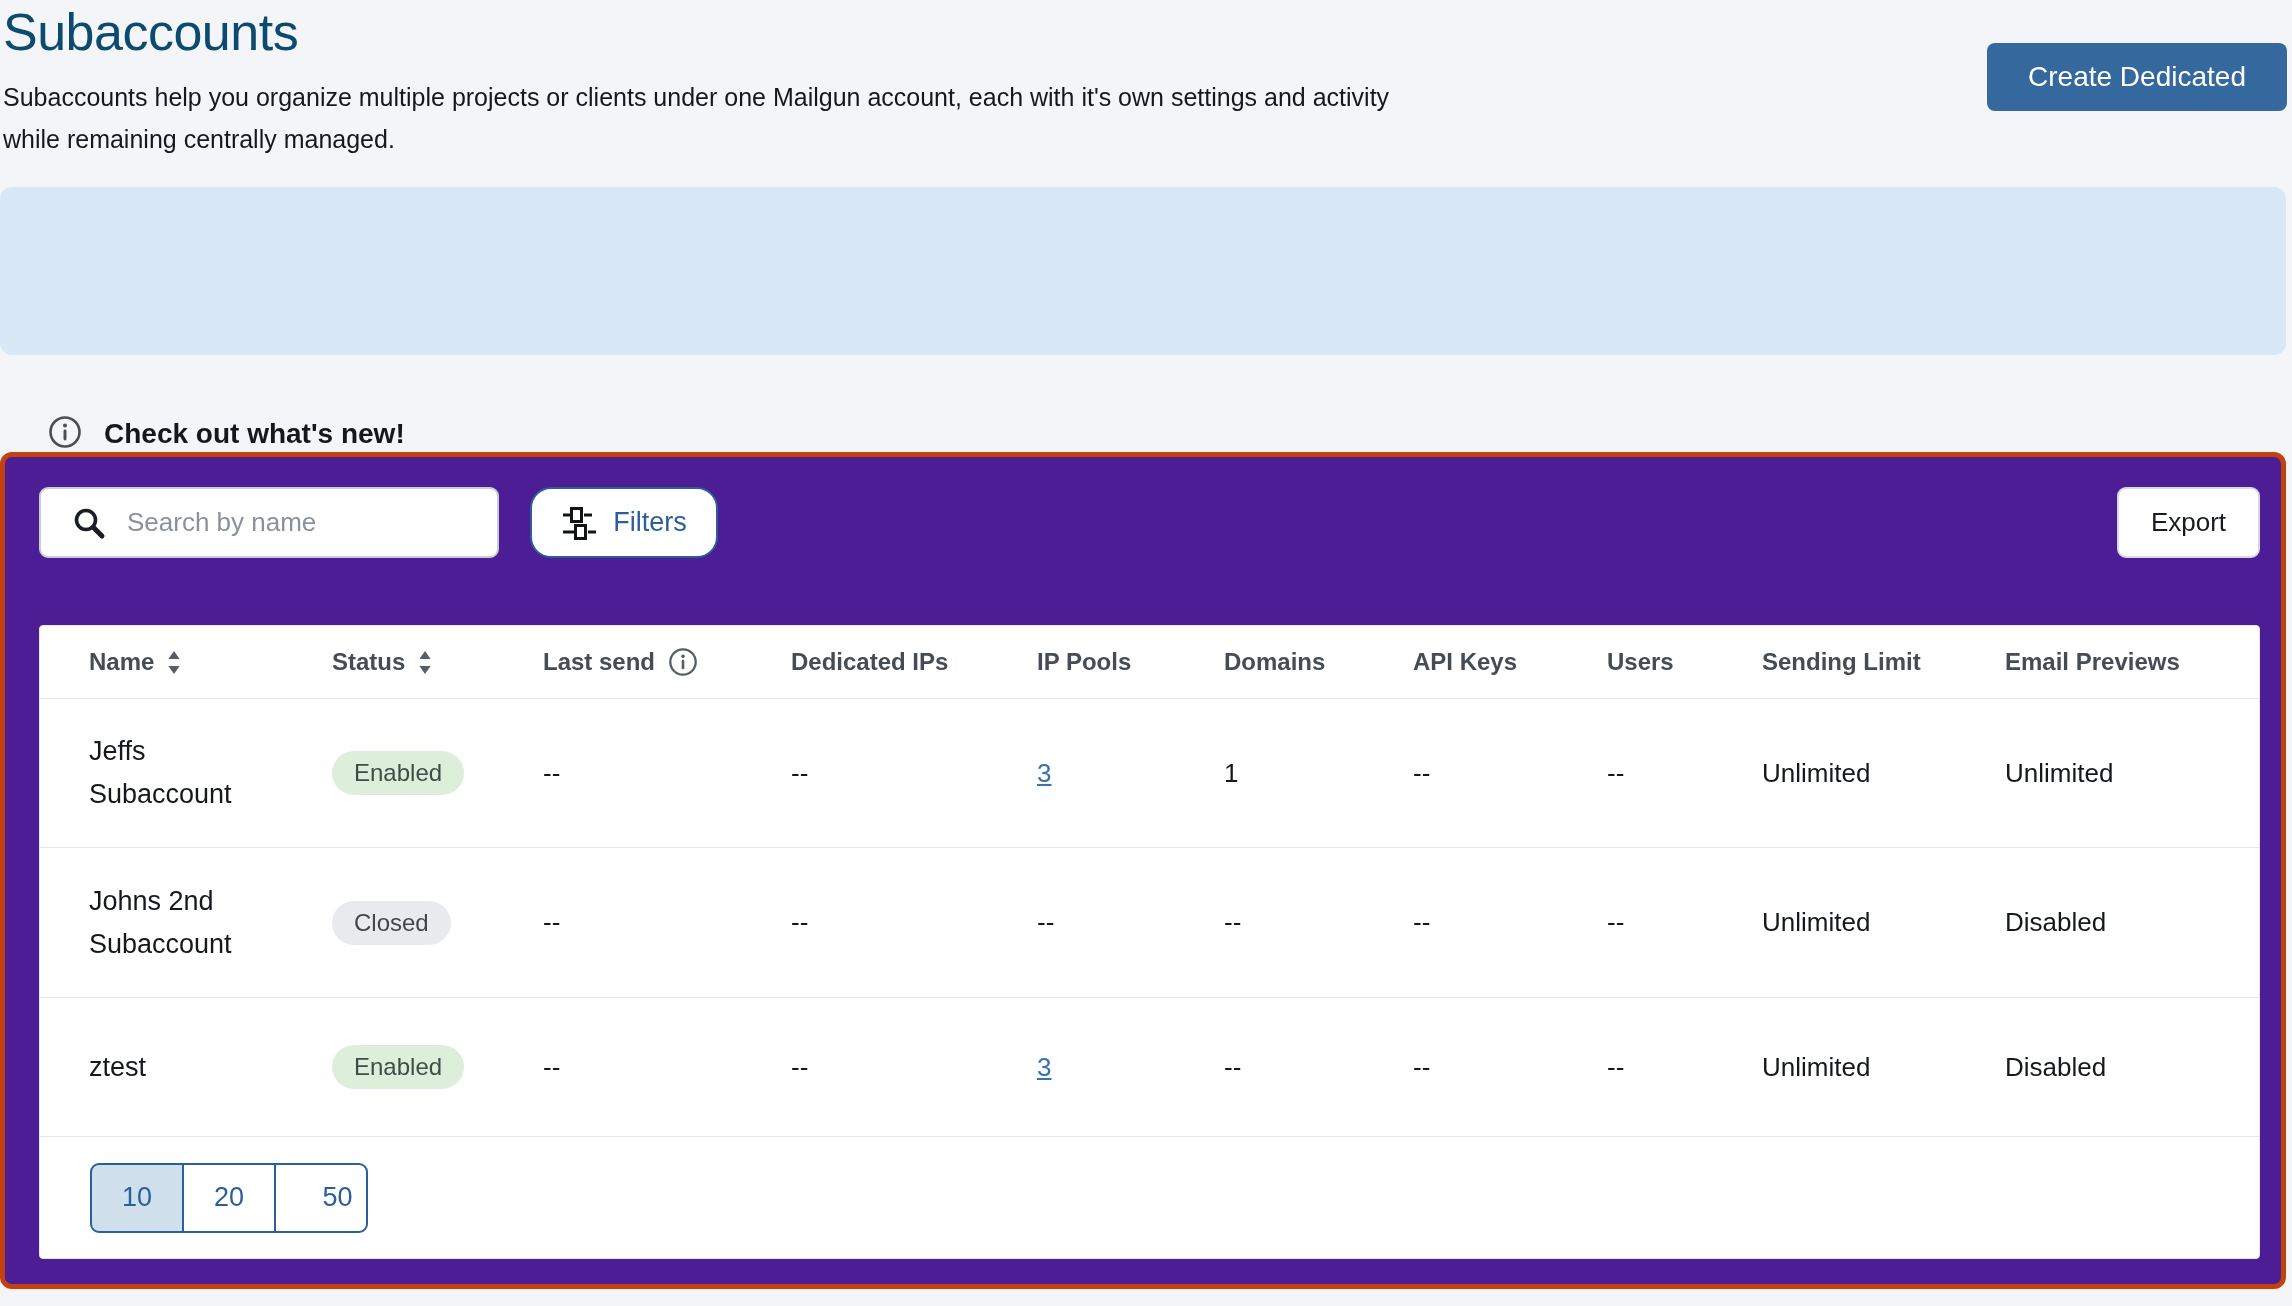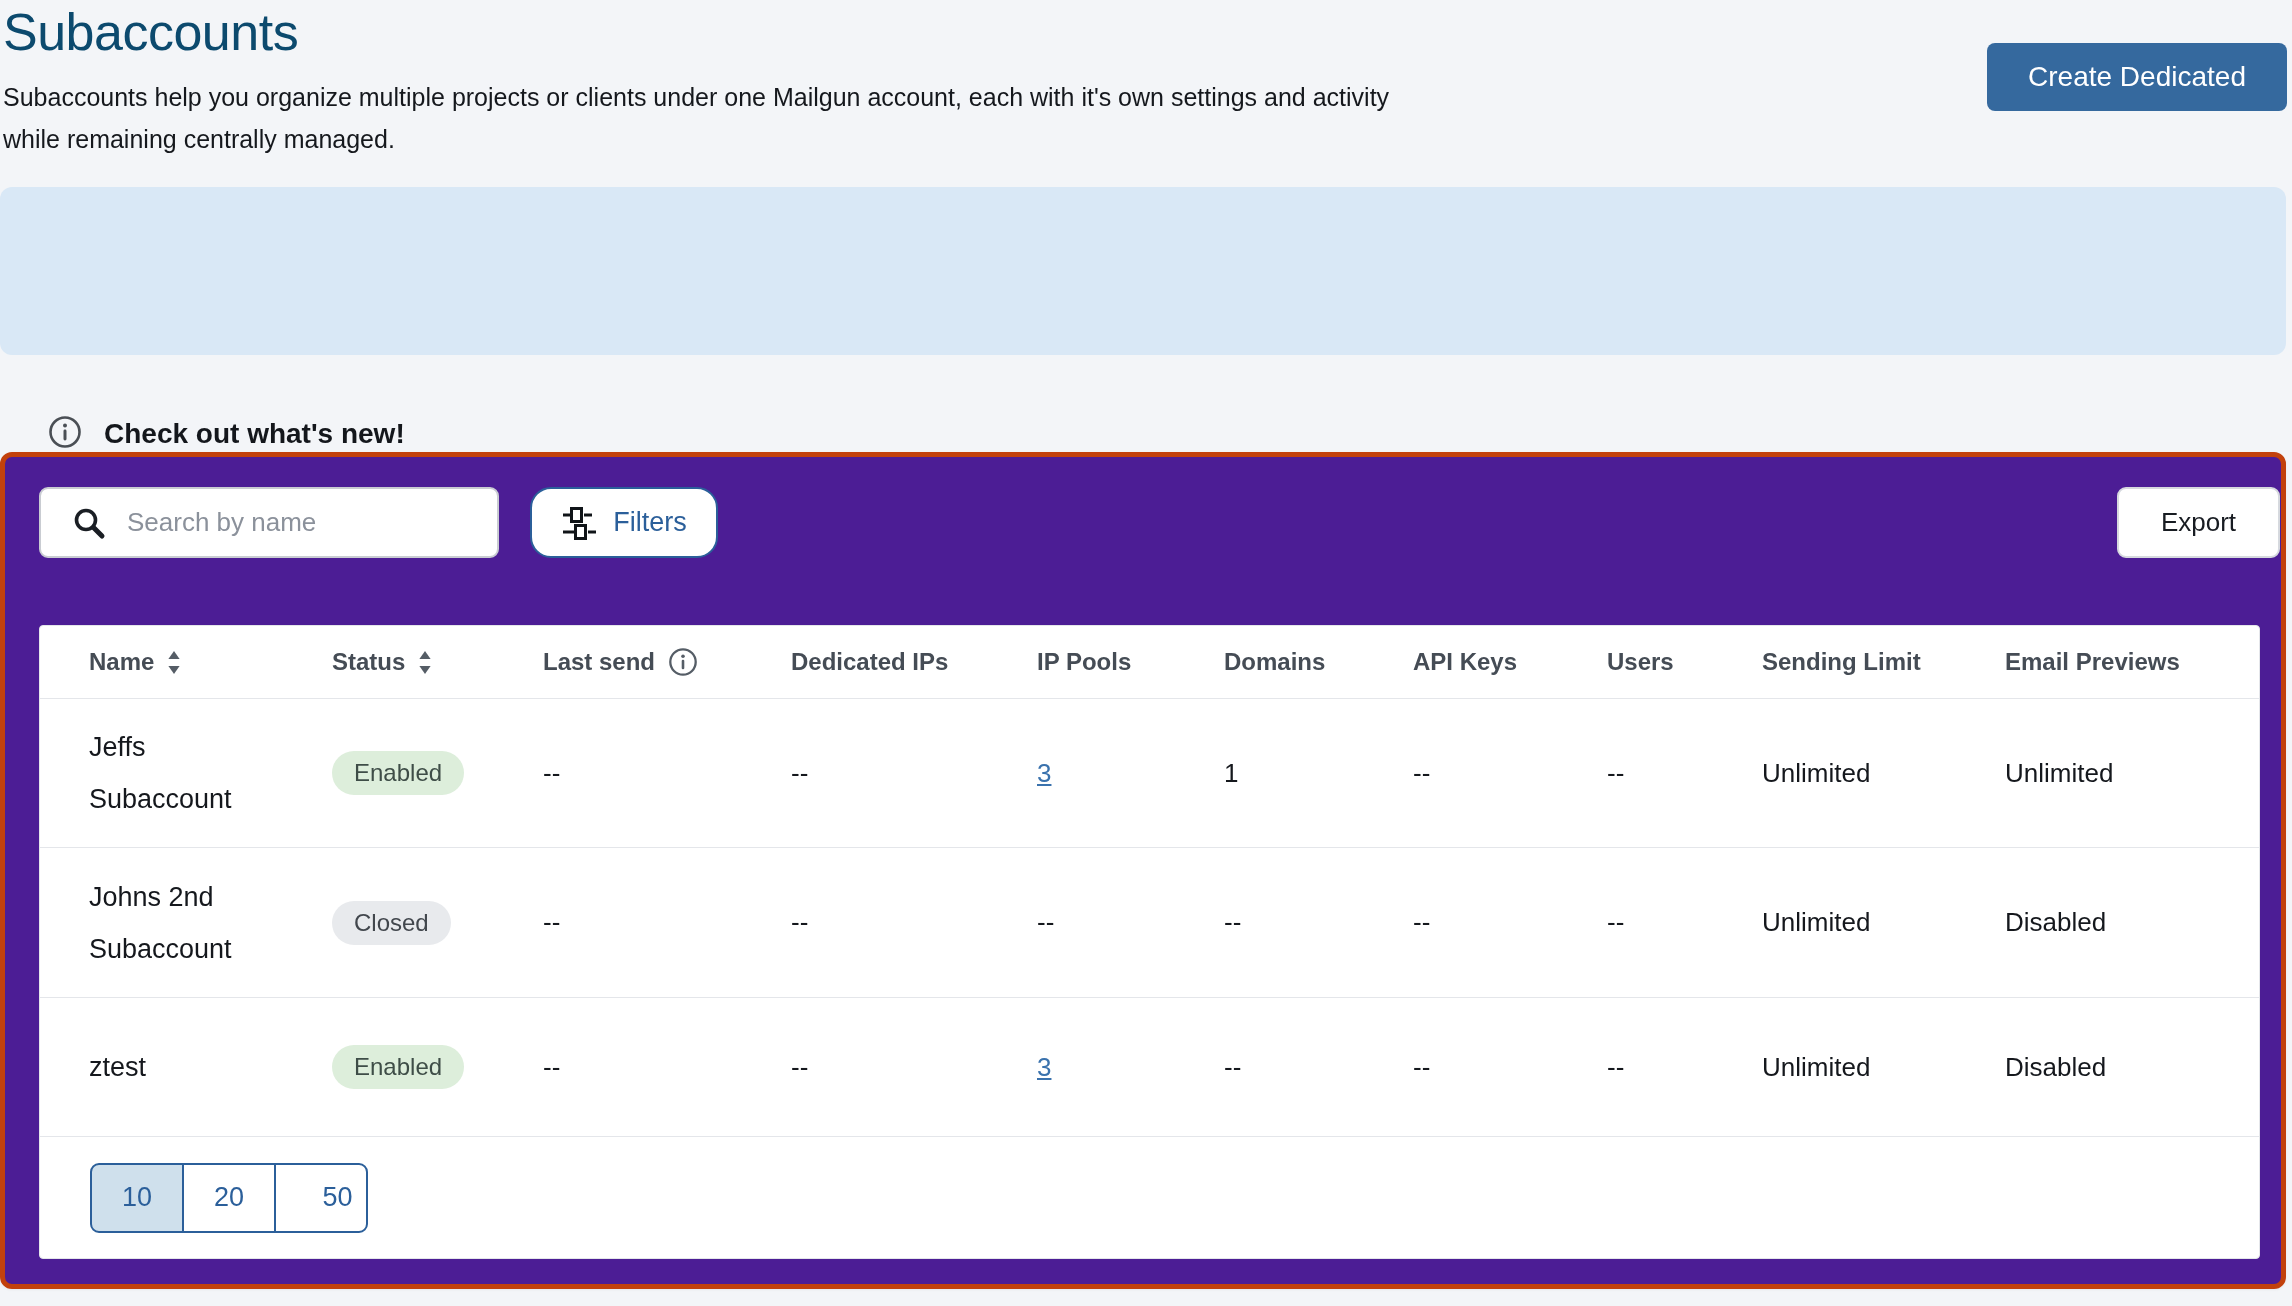--- a/index.html
+++ b/index.html
@@ -74,21 +74,21 @@
   .filters-btn {
     position: absolute; left: 525px; top: 30px;
     width: 188px; height: 71px;
     background: #fff; border: 2px solid var(--deep-blue); border-radius: 21px;
     display: flex; align-items: center; justify-content: center; gap: 14px;
     font-family: inherit; font-size: 27px; color: var(--deep-blue); cursor: pointer;
   }
 
   .export-btn {
     position: absolute; left: 2112px; top: 30px;
-    width: 163px; height: 71px;
+    width: 143px; height: 71px;
     background: #fff; border: 2px solid #d6d9de; border-radius: 9px;
     font-family: inherit; font-size: 26px; color: #181c22; cursor: pointer;
   }
 
   
   .table-box {
     position: absolute; left: 34px; top: 168px;
     width: 2221px; height: 634px;
     border: 1px solid #e4e6ea; border-radius: 4px;
     background: #fff;
@@ -101,21 +101,21 @@
   }
   .thead { height: 72px; flex: 0 0 auto; }
   .th {
     display: flex; align-items: center; gap: 13px;
     font-size: 24px; font-weight: 700; color: #454c55;
   }
   .th.sortable { cursor: pointer; }
   .tr { border-top: 1px solid #e4e6ea; flex: 0 0 auto; }
   .tr-0 { height: 149px; } .tr-1 { height: 150px; } .tr-2 { height: 139px; }
   .td { font-size: 26px; color: #15181d; }
-  .cell-name { font-size: 27px; line-height: 52px; padding-right: 66px; }
+  .cell-name { font-size: 27px; line-height: 43px; padding-right: 66px; }
   .cell-link { color: var(--link-blue); text-decoration: underline; cursor: pointer; font-size: 26px; }
   .badge {
     display: inline-block; padding: 8px 22px; border-radius: 999px;
     font-size: 24px;
   }
   .badge.enabled { background: var(--badge-green-bg); color: #3e4d47; }
   .badge.closed  { background: var(--badge-gray-bg);  color: #42474d; }
 
   
   .pager-row {

